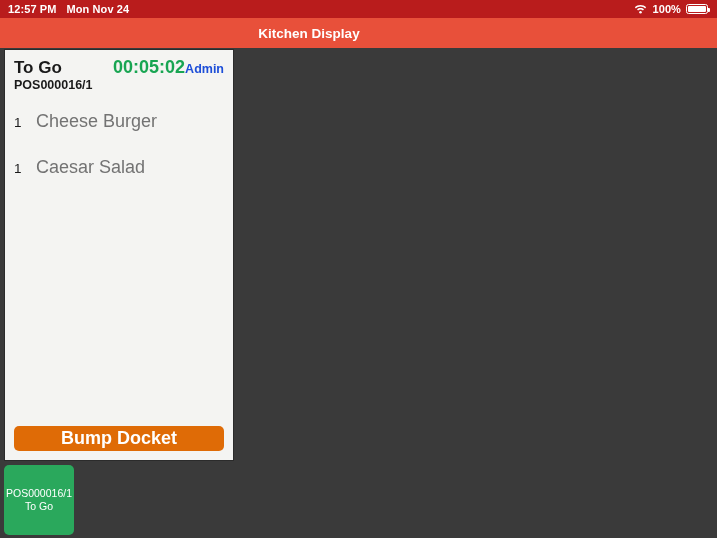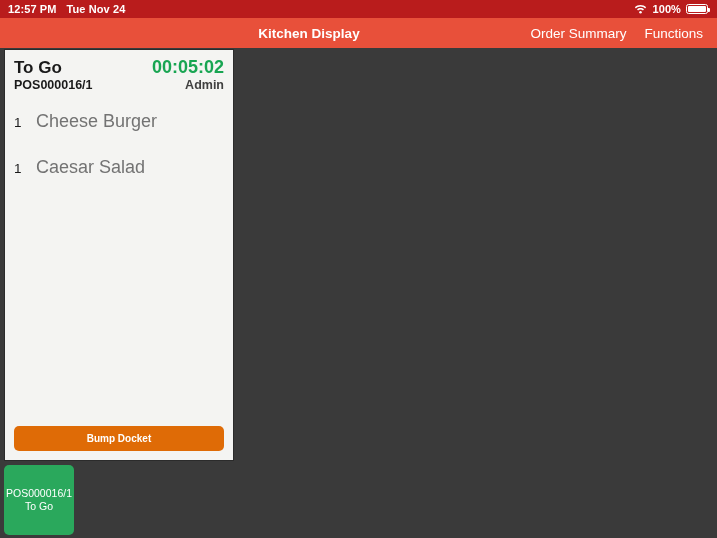--- a/index.html
+++ b/index.html
@@ -59,42 +59,42 @@
     width:230px; height:412px;
     background:#f4f4f2;
     border:1px solid #2b2b2b;
     display:flex; flex-direction:column;
   }
   .docket-header{
     padding:8px 9px 4px 9px;
     display:flex; justify-content:space-between; align-items:flex-start;
   }
   .dh-left{ display:flex; flex-direction:column; }
-  .dh-right{ display:flex; flex-direction:column; align-items:flex-end; }
+  .dh-right{ display:flex; flex-direction:row; align-items:flex-end; }
   .docket-type{ font-size:17px; font-weight:bold; color:#1a1a1a; line-height:19px; }
   .docket-id{ font-size:12.5px; font-weight:bold; color:#1a1a1a; line-height:15px; margin-top:1px; }
   .docket-timer{ font-size:18px; font-weight:bold; color:#18a552; line-height:19px; }
-  .docket-user{ font-size:12.5px; font-weight:bold; color:#404040; line-height:15px; margin-top:1px; }
+  .docket-user{ font-size:12.5px; font-weight:bold; color:#1d4ed8; line-height:15px; margin-top:1px; }
 
   .docket-items{ flex:1; padding:14px 0 0 0; overflow:hidden; }
   .docket-item{
     display:flex; align-items:baseline;
     padding:0 9px; margin-bottom:25px;
   }
   .item-qty{ width:22px; font-size:13.5px; color:#1a1a1a; flex:none; }
   .item-name{ font-size:18px; color:#737373; }
 
   .docket-footer{ padding:0 9px 9px 9px; }
   .bump-button{
     width:100%; height:25px;
     background:#df6b06;
     color:#ffffff;
     border:none; border-radius:5px;
     font-family:"Liberation Sans", sans-serif;
-    font-size:10px; font-weight:bold;
+    font-size:18px; font-weight:bold;
     cursor:pointer;
     display:flex; align-items:center; justify-content:center;text-align:right;
   }
 
   
   .summary-tile{
     position:absolute; left:4px; top:465px;
     width:70px; height:70px;
     background:#2aa85c;
     border-radius:5px;
@@ -105,43 +105,39 @@
     text-align:center;
     cursor:pointer;
   }
 </style>
 </head>
 <body>
 
 <div class="status-bar">
   <div class="sb-left">
     <span>12:57 PM</span>
-    <span>Tue Nov 24</span>
+    <span>Mon Nov 24</span>
   </div>
   <div class="sb-right">
     <span class="wifi-icon">
       <svg width="13" height="10" viewBox="0 0 13 10">
         <path d="M6.5 1.1C4.3 1.1 2.3 1.95 0.85 3.3L1.95 4.4C3.15 3.3 4.75 2.6 6.5 2.6s3.35 0.7 4.55 1.8l1.1-1.1C10.7 1.95 8.7 1.1 6.5 1.1z" fill="#ffffff"></path>
         <path d="M6.5 4.0c-1.35 0-2.6 0.52-3.5 1.38l1.1 1.1c0.62-0.58 1.46-0.94 2.4-0.94s1.78 0.36 2.4 0.94l1.1-1.1C9.1 4.52 7.85 4.0 6.5 4.0z" fill="#ffffff"></path>
         <circle cx="6.5" cy="8.3" r="1.25" fill="#ffffff"></circle>
       </svg>
     </span>
     <span>100%</span>
     <span class="battery">
       <span class="battery-fill" style="width:17.4px;"></span>
     </span>
   </div>
 </div>
 
 <div class="nav-bar">
   <div class="nav-title">Kitchen Display</div>
-  <div class="nav-right">
-    <span class="nav-item">Order Summary</span>
-    <span class="nav-item">Functions</span>
-  </div>
 </div>
 
 <div class="docket-card">
 
   <div class="docket-header">
     <div class="dh-left">
       <span class="docket-type">To Go</span>
       <span class="docket-id">POS000016/1</span>
     </div>
     <div class="dh-right">

